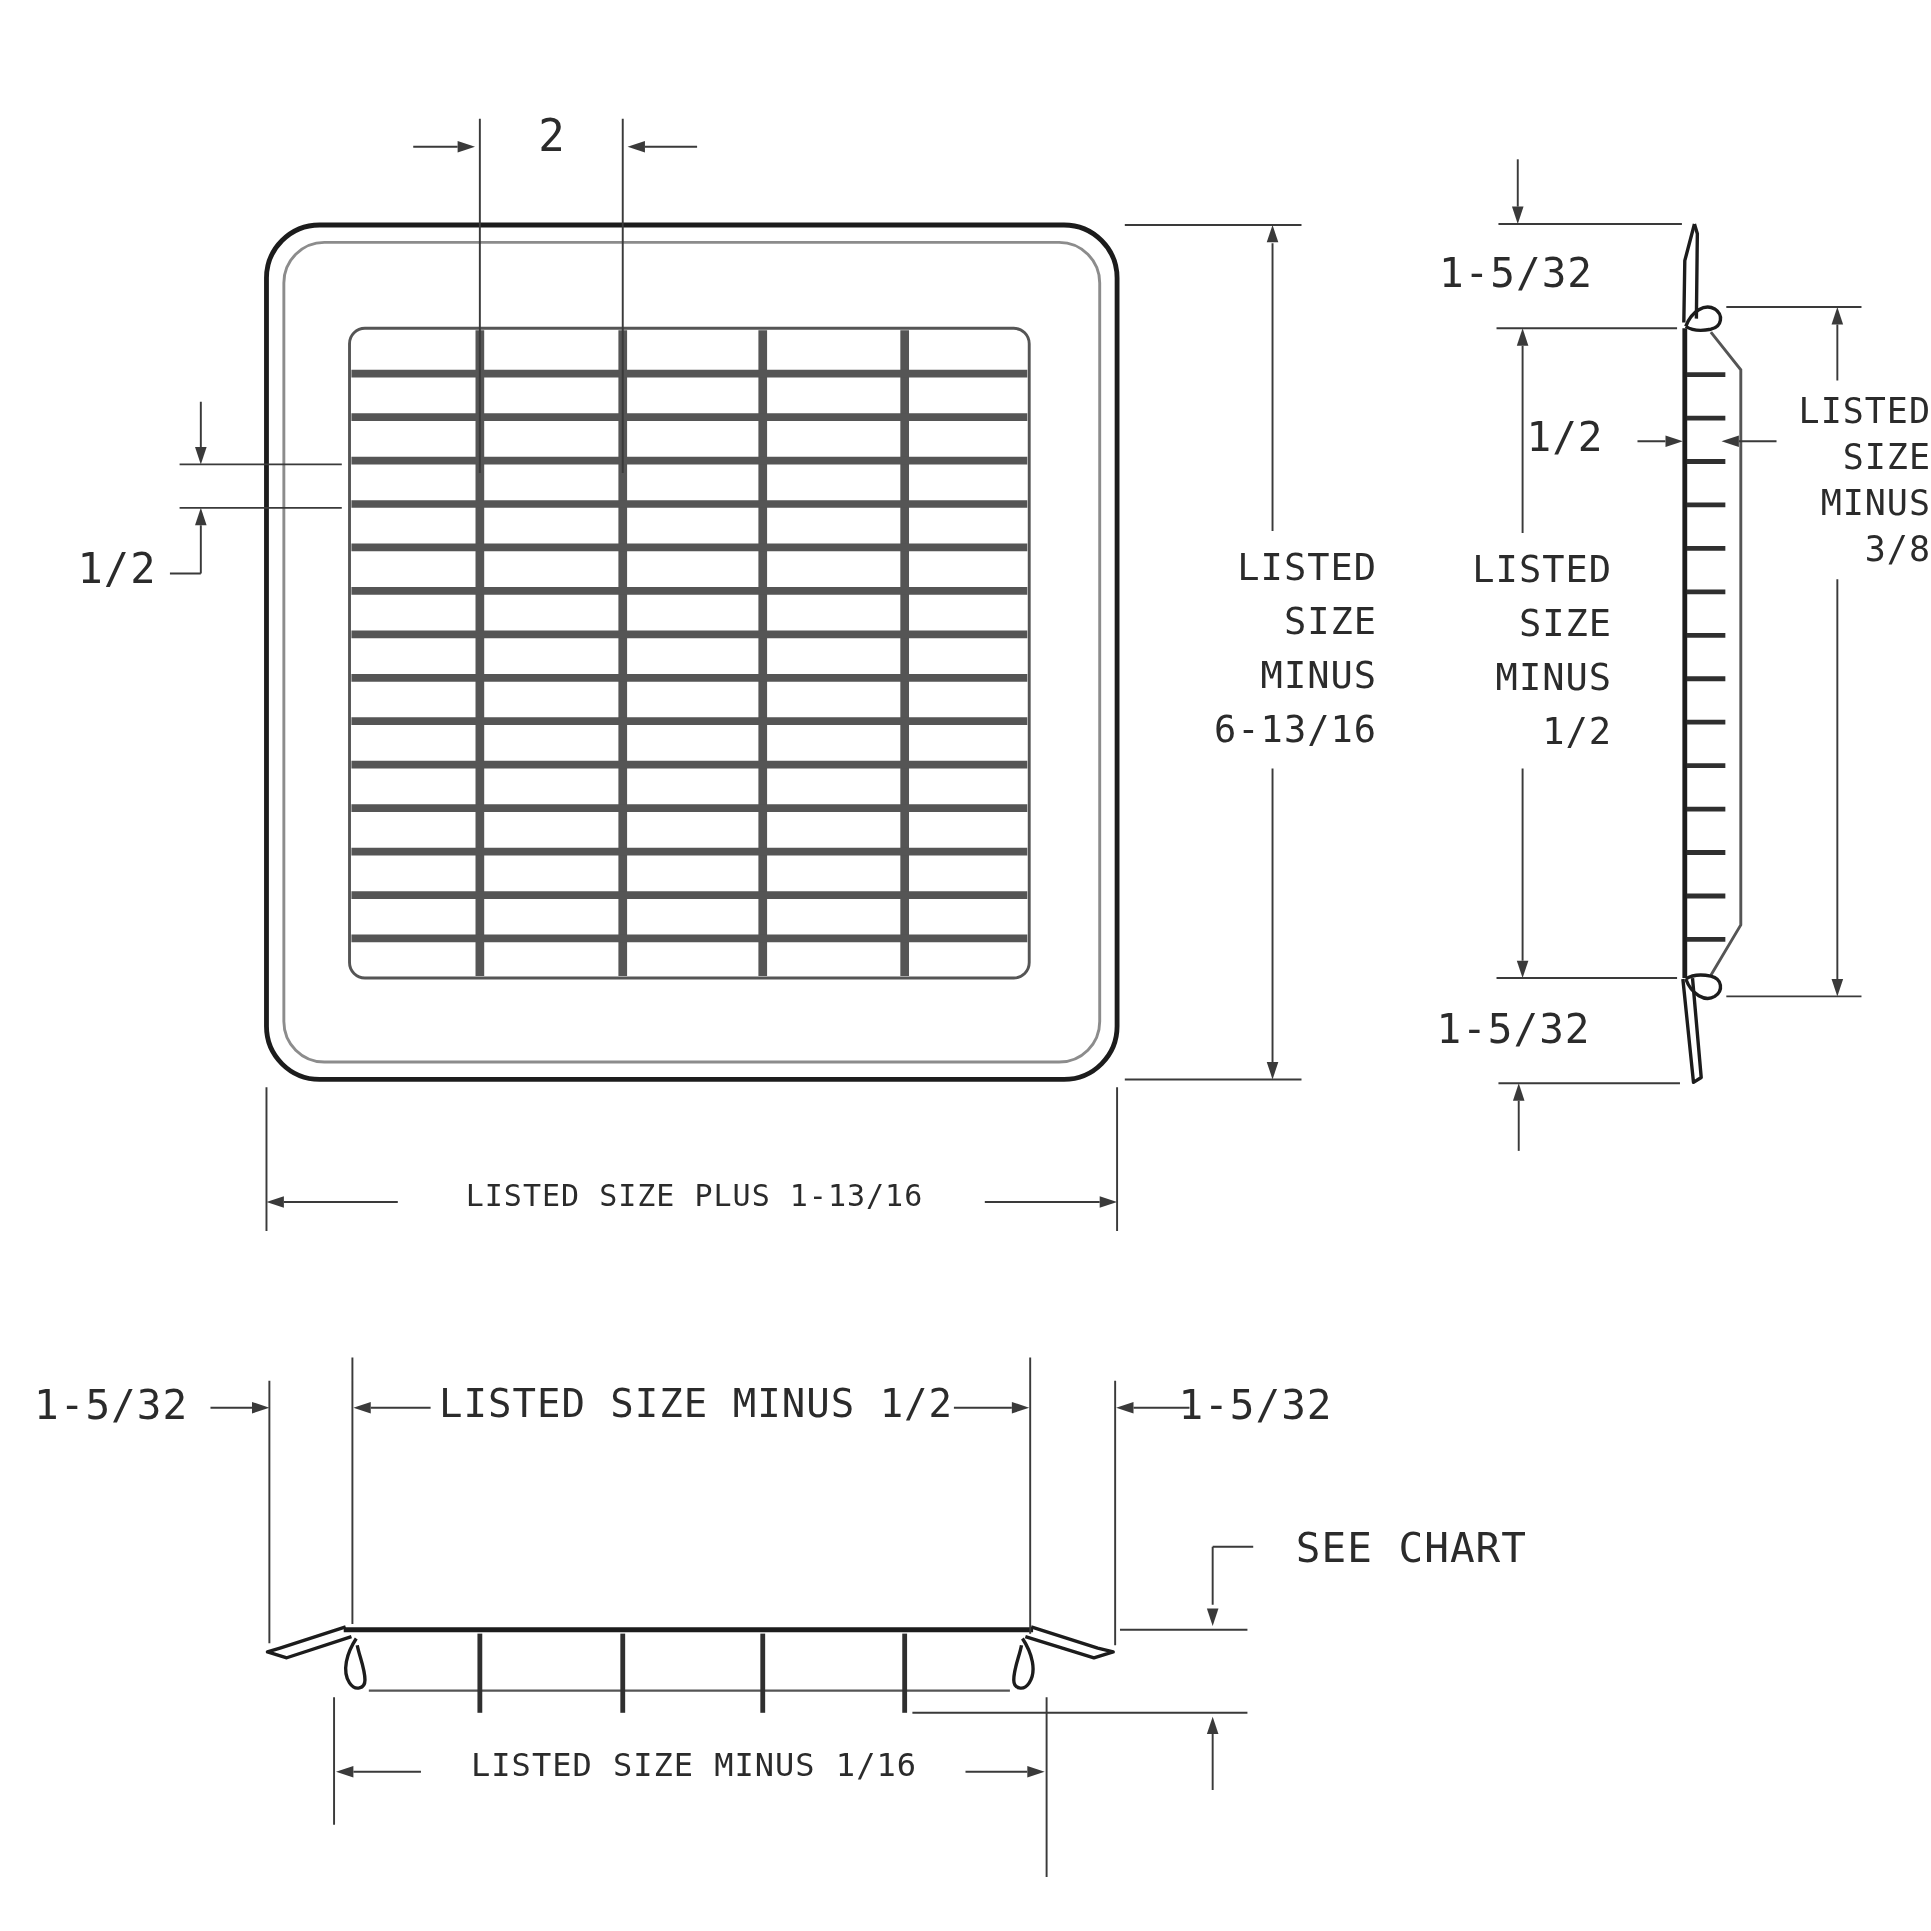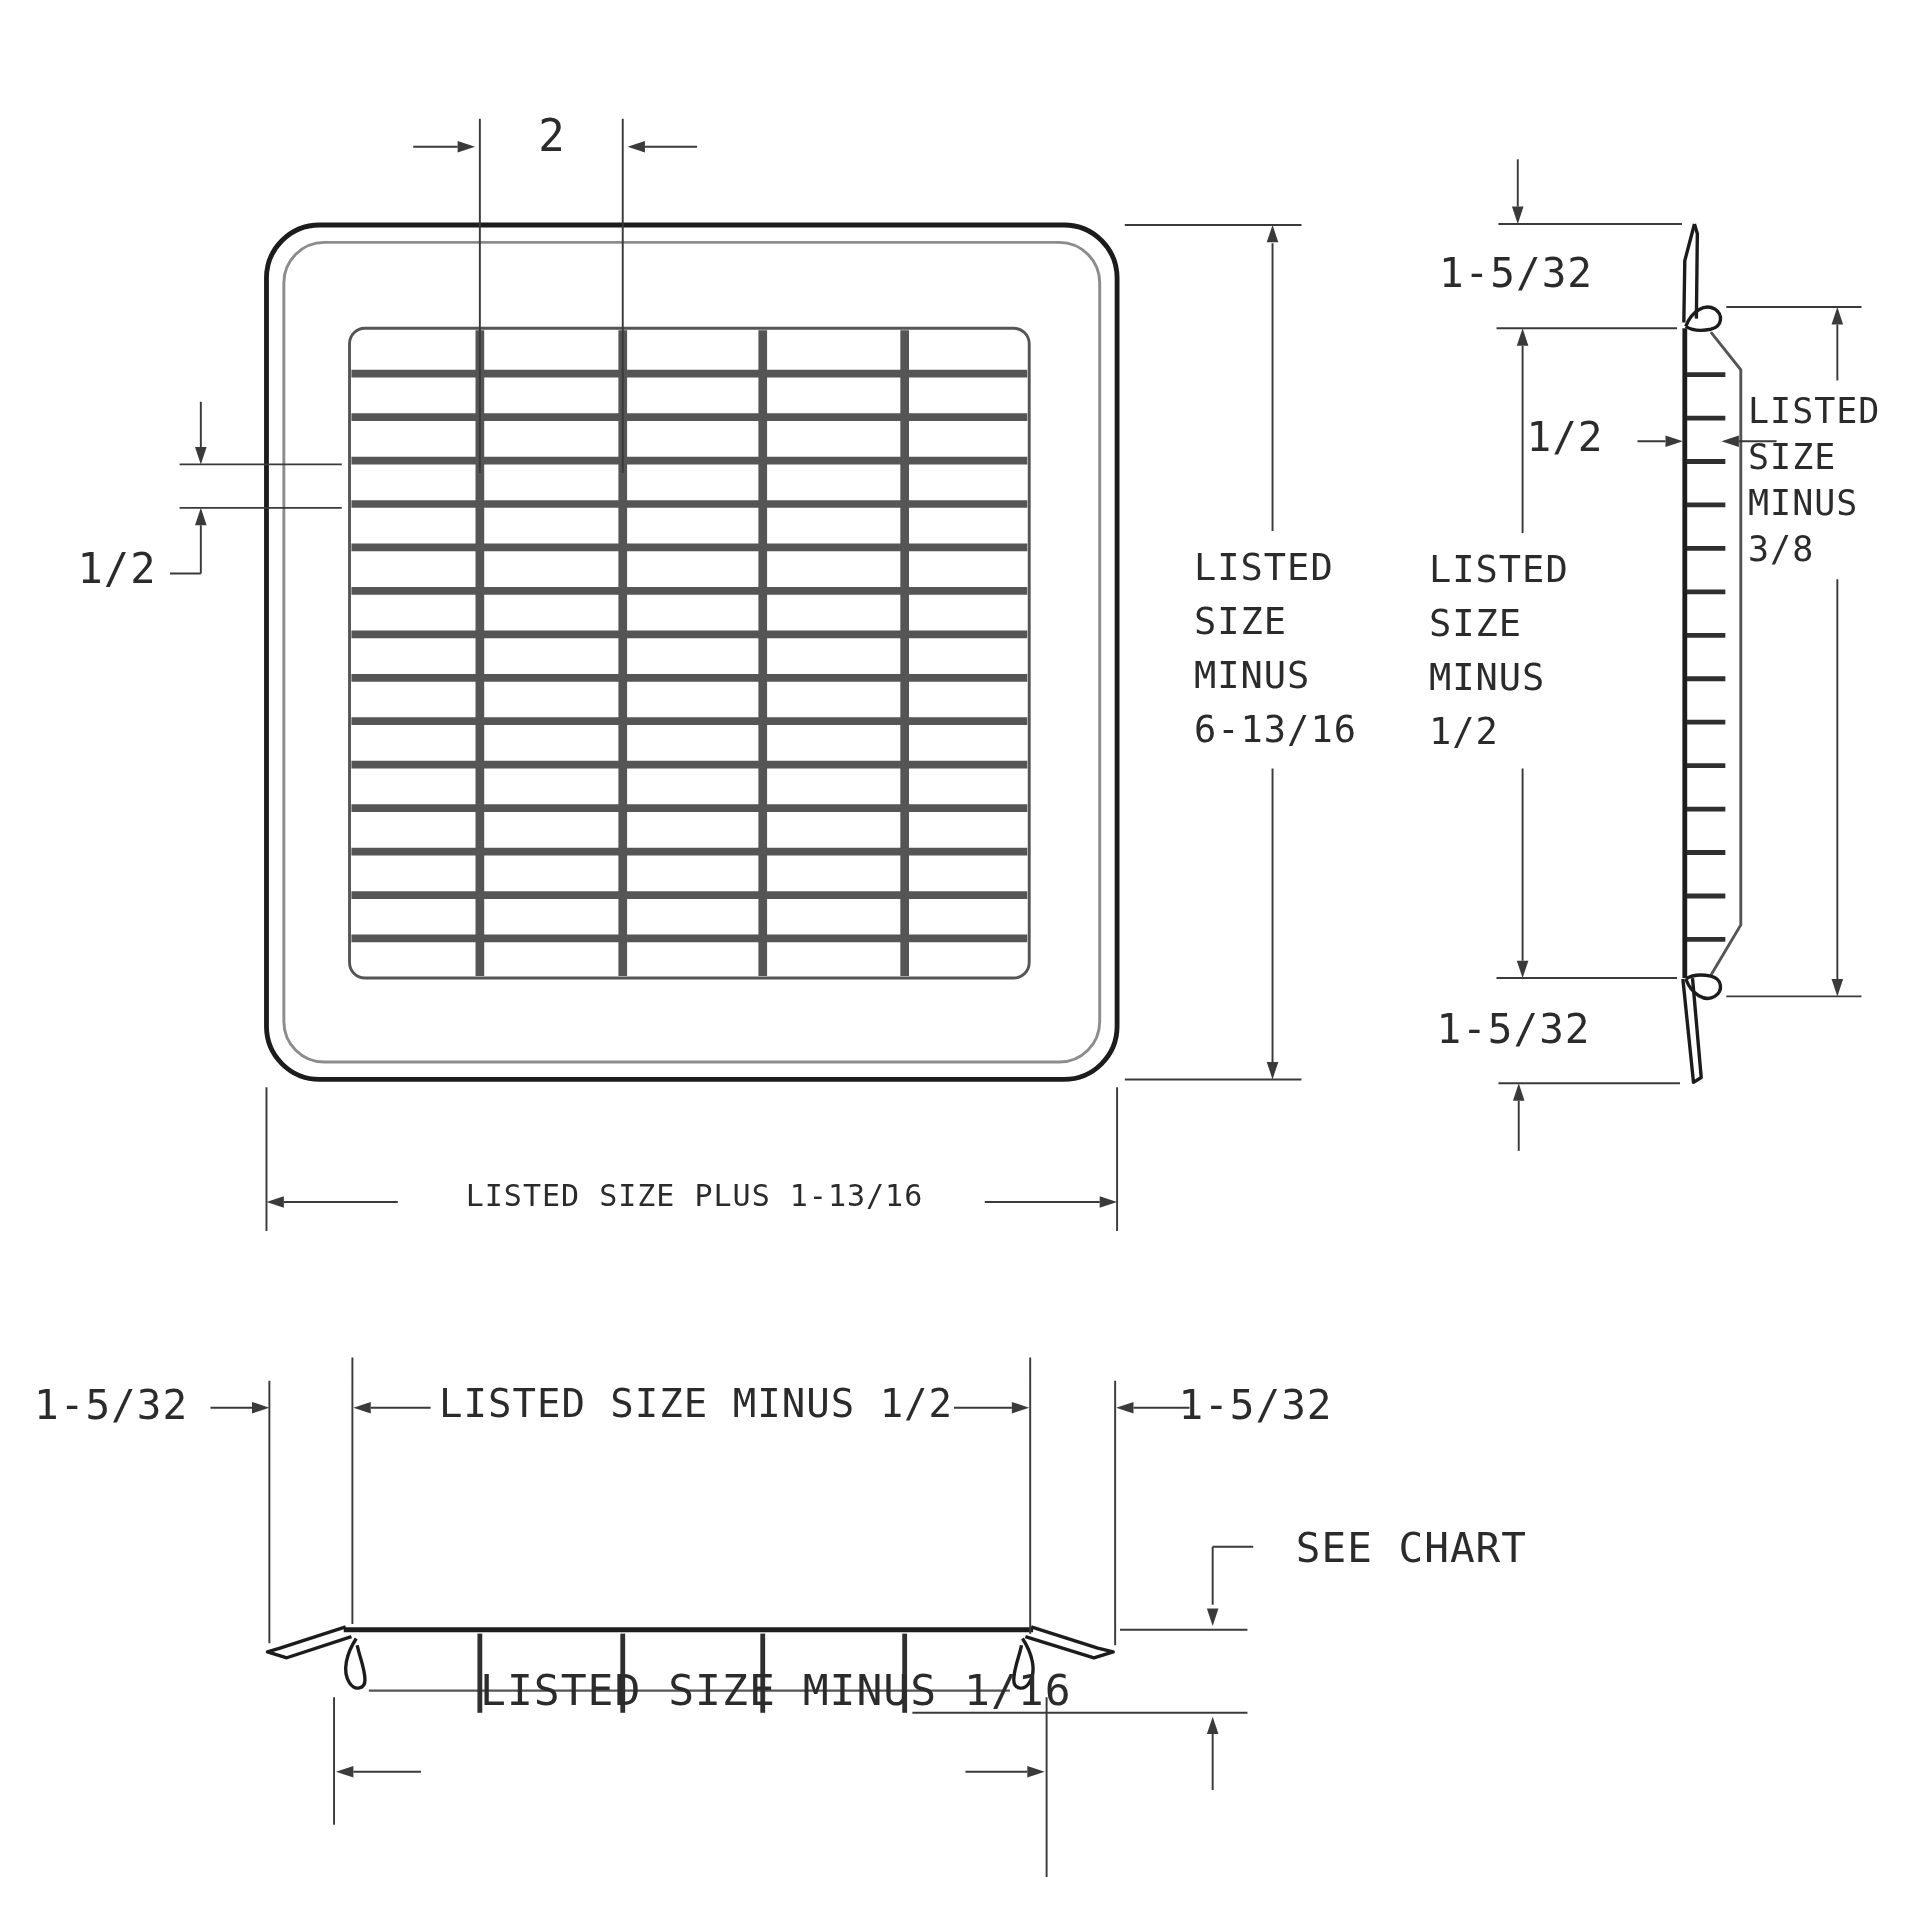--- a/index.html
+++ b/index.html
@@ -30,21 +30,21 @@
     color:var(--text);
     text-align:center;
     letter-spacing:1px;
     white-space:nowrap;
     line-height:1.1;
   }
   .lbl.left{text-align:right;}
   .dim-block{
     position:absolute;
     color:var(--text);
-    text-align:left;
+    text-align:right;
     letter-spacing:1px;
     white-space:nowrap;
   }
 </style>
 </head>
 <body>
 
 <div id="canvas">
 
   <svg class="linework" width="1931" height="1931" viewBox="0 0 2000 2000">
@@ -235,16 +235,16 @@
   <div class="lbl" style="left:1412px;top:1007px;width:203px;font-size:41px;">1-5/32</div>
 
   <div class="lbl" style="left:11.6px;top:1383px;width:199px;font-size:41px;">1-5/32</div>
 
   <div class="lbl" style="left:439px;top:1383px;width:506px;font-size:39px;text-align:right;">LISTED SIZE MINUS 1/2</div>
 
   <div class="lbl" style="left:1159px;top:1383px;width:193px;font-size:41px;">1-5/32</div>
 
   <div class="lbl left" style="left:1257px;top:1526px;width:270px;font-size:41px;">SEE CHART</div>
 
-  <div class="lbl" style="left:436px;top:1667px;width:516px;font-size:43px;margin-left:44px;">LISTED SIZE MINUS 1/16</div>
+  <div class="lbl" style="left:436px;top:1748px;width:516px;font-size:32px;">LISTED SIZE MINUS 1/16</div>
 
 </div>
 
 
 </body></html>

